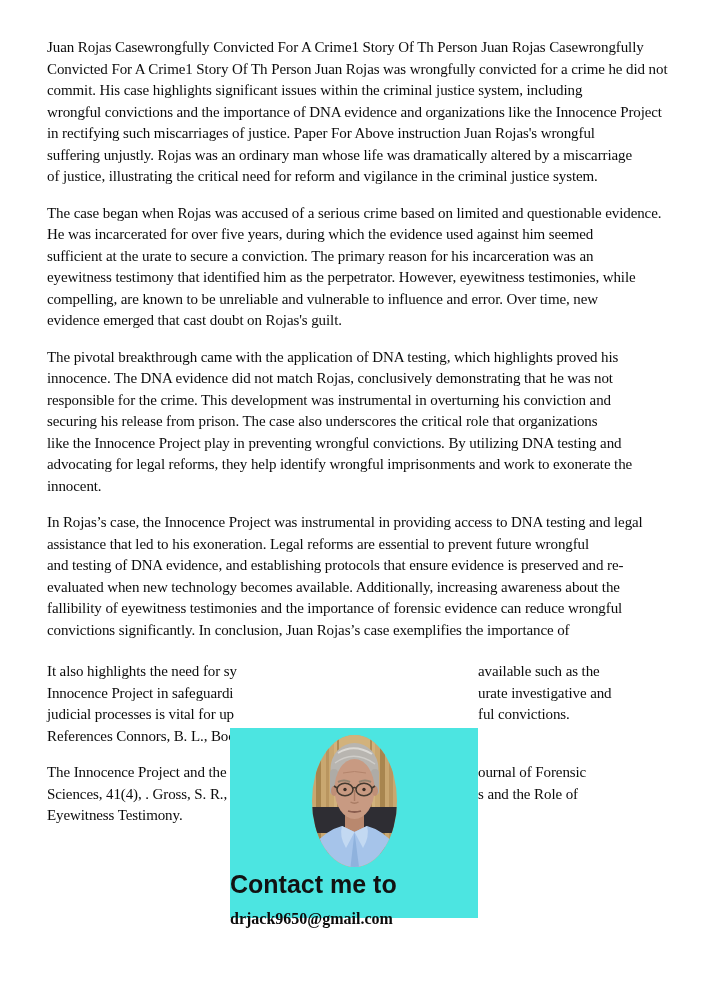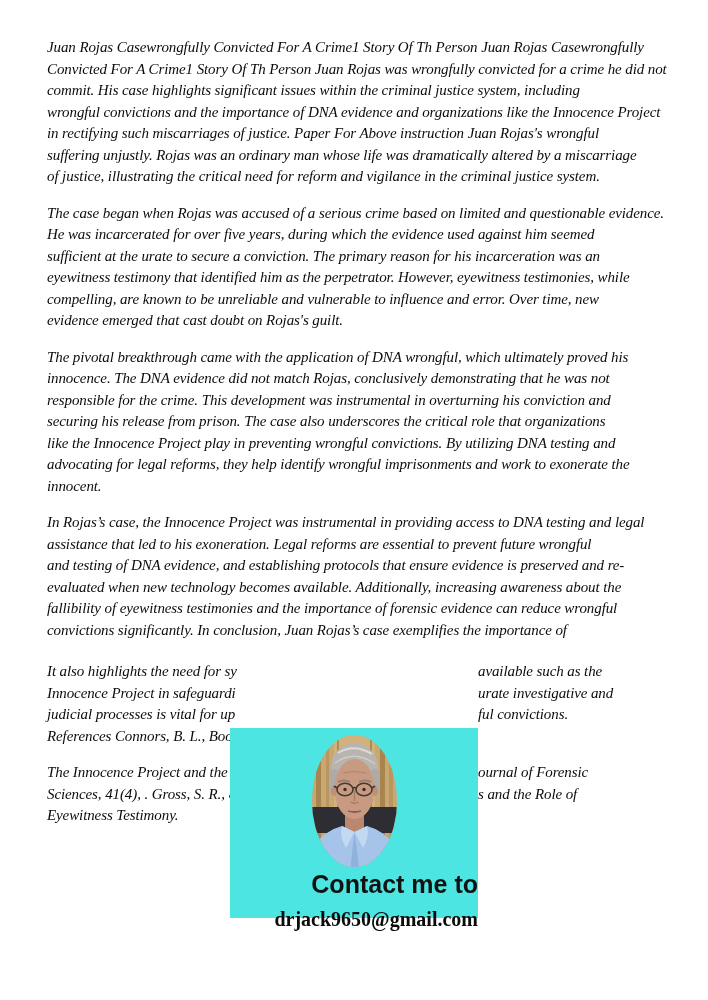--- a/index.html
+++ b/index.html
@@ -22,54 +22,53 @@
     color: #0b0b0b;
   }
   .para { margin: 0 0 15px 0; }
   
   .para:nth-child(5) { margin-top: 20px; }
   .para:nth-child(6) { margin-top: 6px; }
   .line {
     position: relative;
     height: 21.5px;
     white-space: pre;
-    font-style: italic;
   }
   .frag-right {
     position: absolute;
     left: 431px; 
     top: 0;
     white-space: pre;
   }
   .card {
     position: absolute;
     left: 230px;
     top: 728px;
     width: 248px;
     height: 190px;
     background: #4ce5e1;
     z-index: 5;
-    text-align: right;
+    text-align: left;
     font-family: "Liberation Sans", sans-serif;
   }
   .photo {
     display: block;
     margin: 7px auto 0 auto;
   }
   .hl {
     font-weight: 700;
     font-size: 25px;
     line-height: 29px;
     color: #121212;
   }
   .hl1 { margin-top: 3px; }
   .email {
     font-family: "Liberation Serif", serif;
     font-weight: 700;
-    font-size: 20px;
+    font-size: 16px;
     line-height: 28px;
     margin-top: 6px;
     color: #0b0b0b;
   }
 </style>
 </head>
 <body>
 
 <div class="page">
 
@@ -85,21 +84,21 @@
       </div>
       <div class="para">
         <div class="line">The case began when Rojas was accused of a serious crime based on limited and questionable evidence.</div>
         <div class="line">He was incarcerated for over five years, during which the evidence used against him seemed</div>
         <div class="line">sufficient at the urate to secure a conviction. The primary reason for his incarceration was an</div>
         <div class="line">eyewitness testimony that identified him as the perpetrator. However, eyewitness testimonies, while</div>
         <div class="line">compelling, are known to be unreliable and vulnerable to influence and error. Over time, new</div>
         <div class="line">evidence emerged that cast doubt on Rojas's guilt.</div>
       </div>
       <div class="para">
-        <div class="line">The pivotal breakthrough came with the application of DNA wrongful, which ultimately proved his</div>
+        <div class="line">The pivotal breakthrough came with the application of DNA testing, which highlights proved his</div>
         <div class="line">innocence. The DNA evidence did not match Rojas, conclusively demonstrating that he was not</div>
         <div class="line">responsible for the crime. This development was instrumental in overturning his conviction and</div>
         <div class="line">securing his release from prison. The case also underscores the critical role that organizations</div>
         <div class="line">like the Innocence Project play in preventing wrongful convictions. By utilizing DNA testing and</div>
         <div class="line">advocating for legal reforms, they help identify wrongful imprisonments and work to exonerate the</div>
         <div class="line">innocent.</div>
       </div>
       <div class="para">
         <div class="line">In Rojas’s case, the Innocence Project was instrumental in providing access to DNA testing and legal</div>
         <div class="line">assistance that led to his exoneration. Legal reforms are essential to prevent future wrongful</div>

